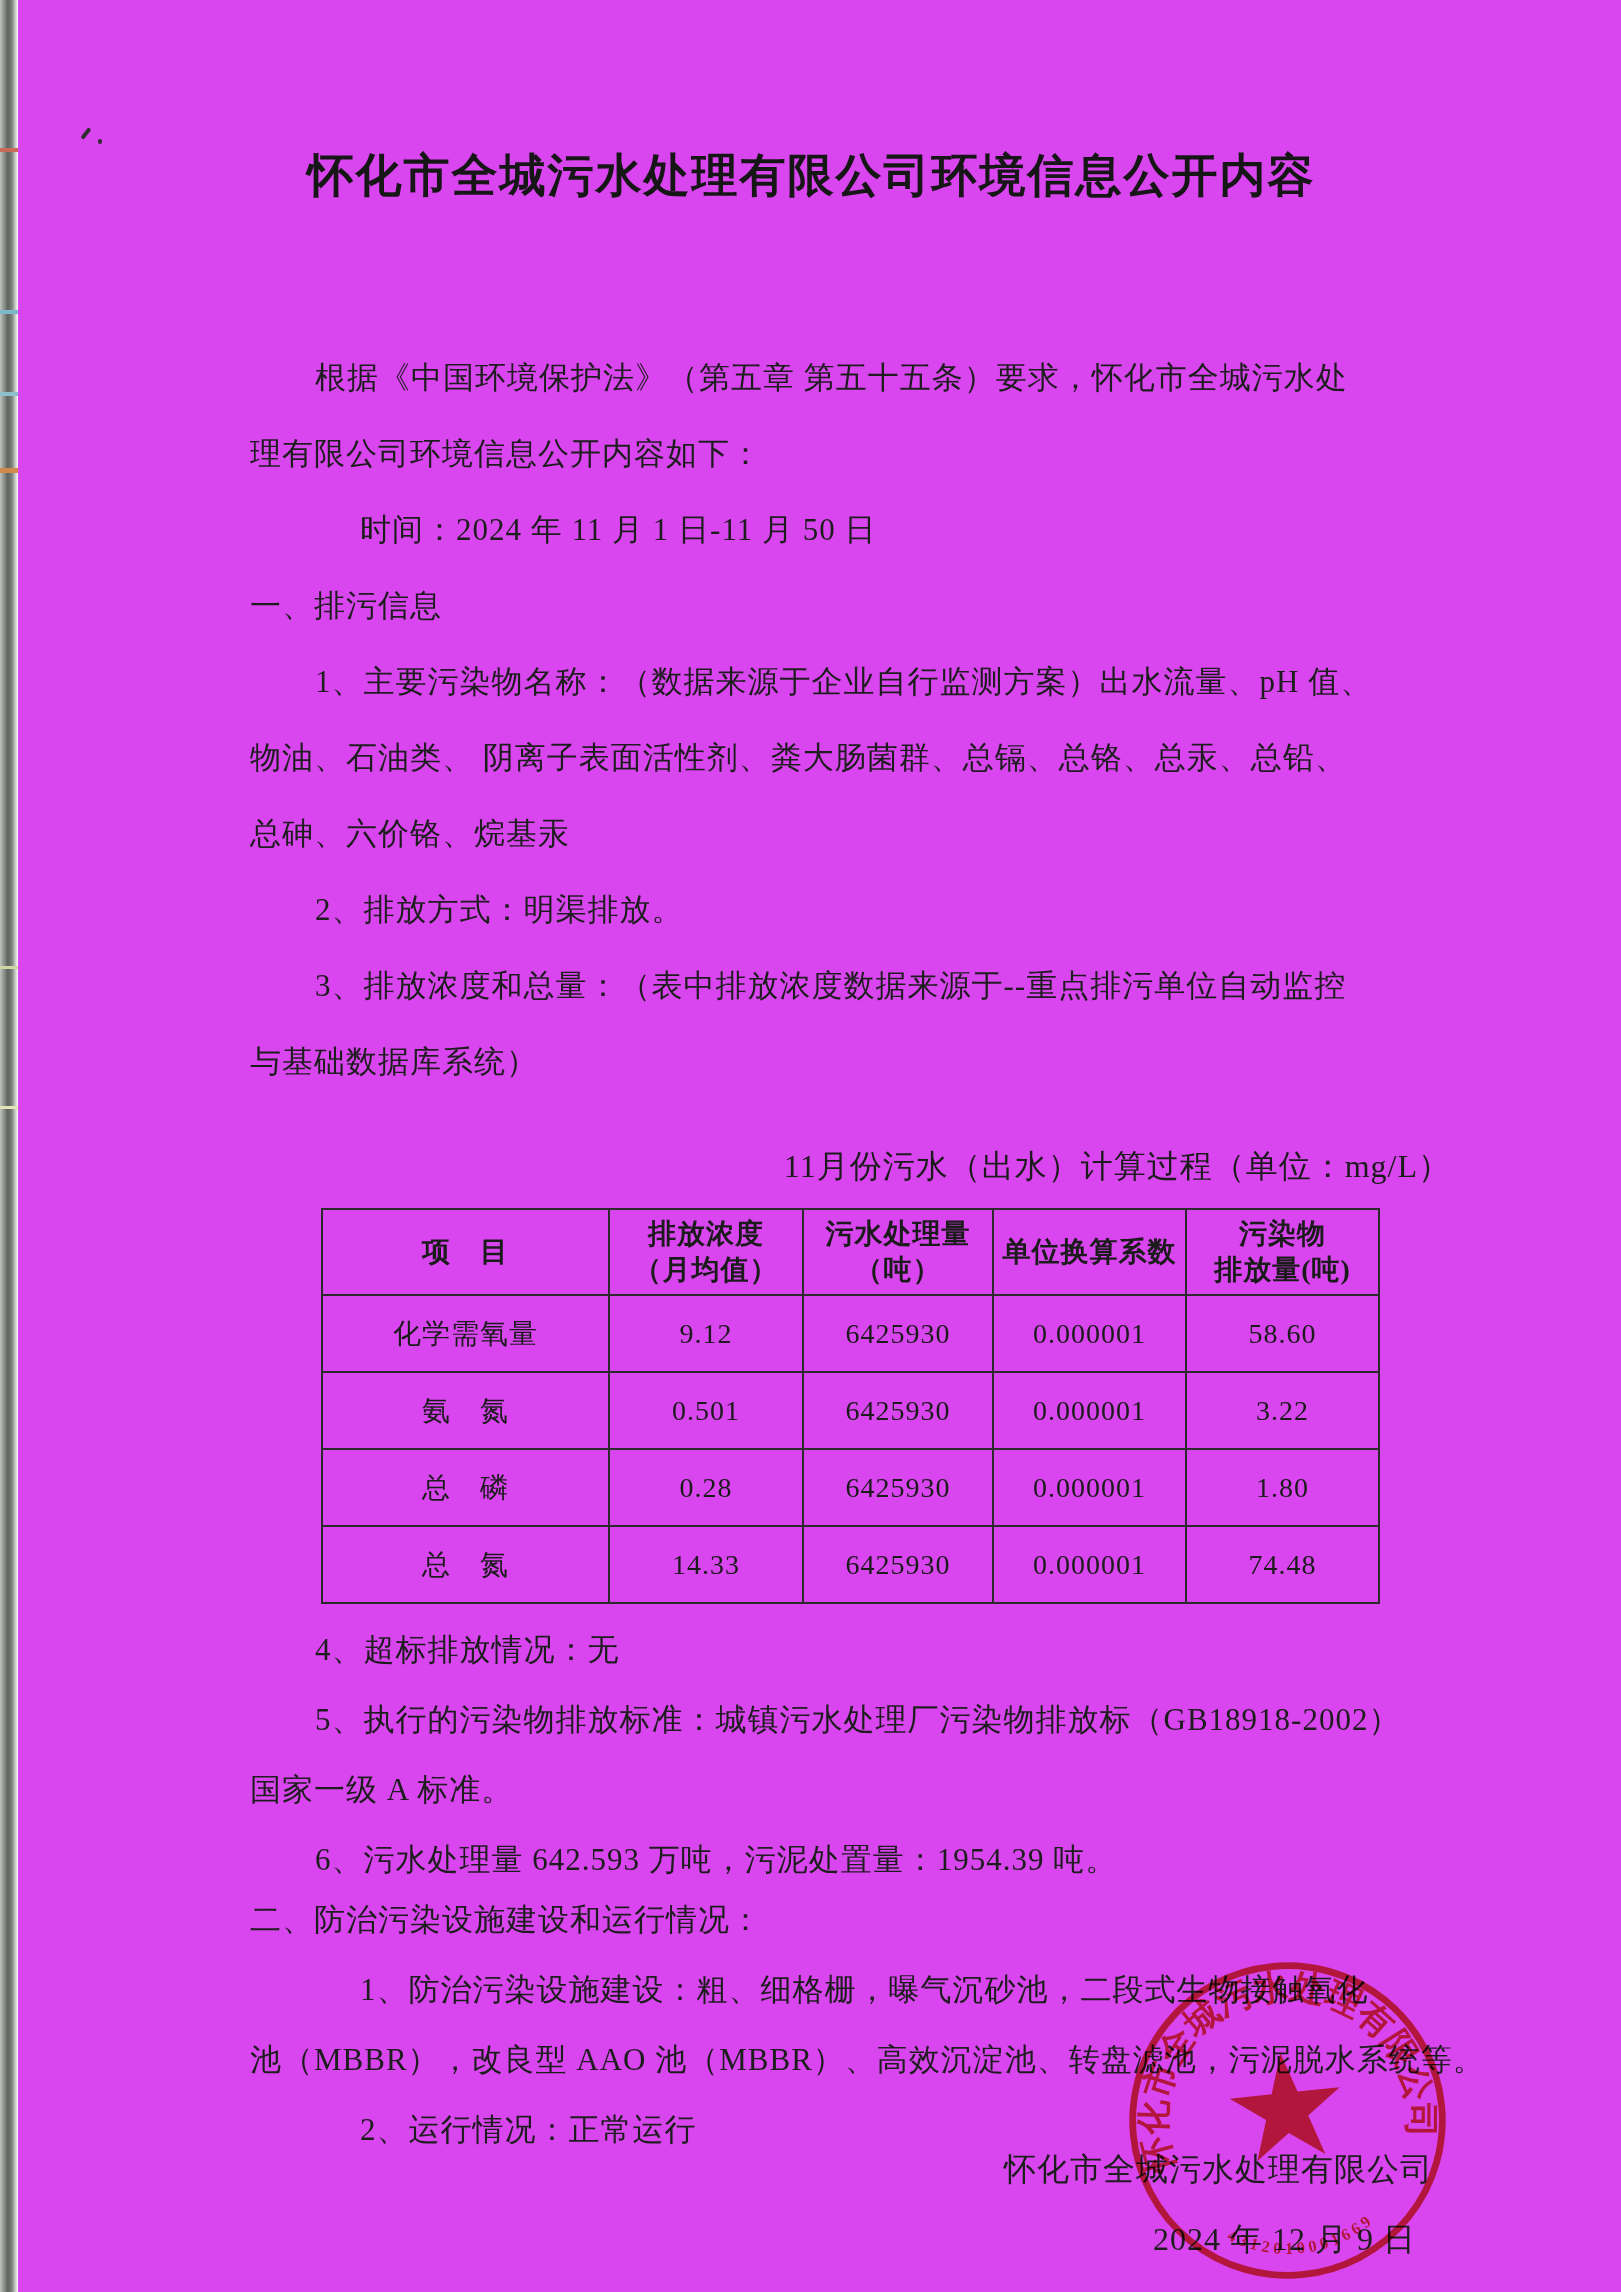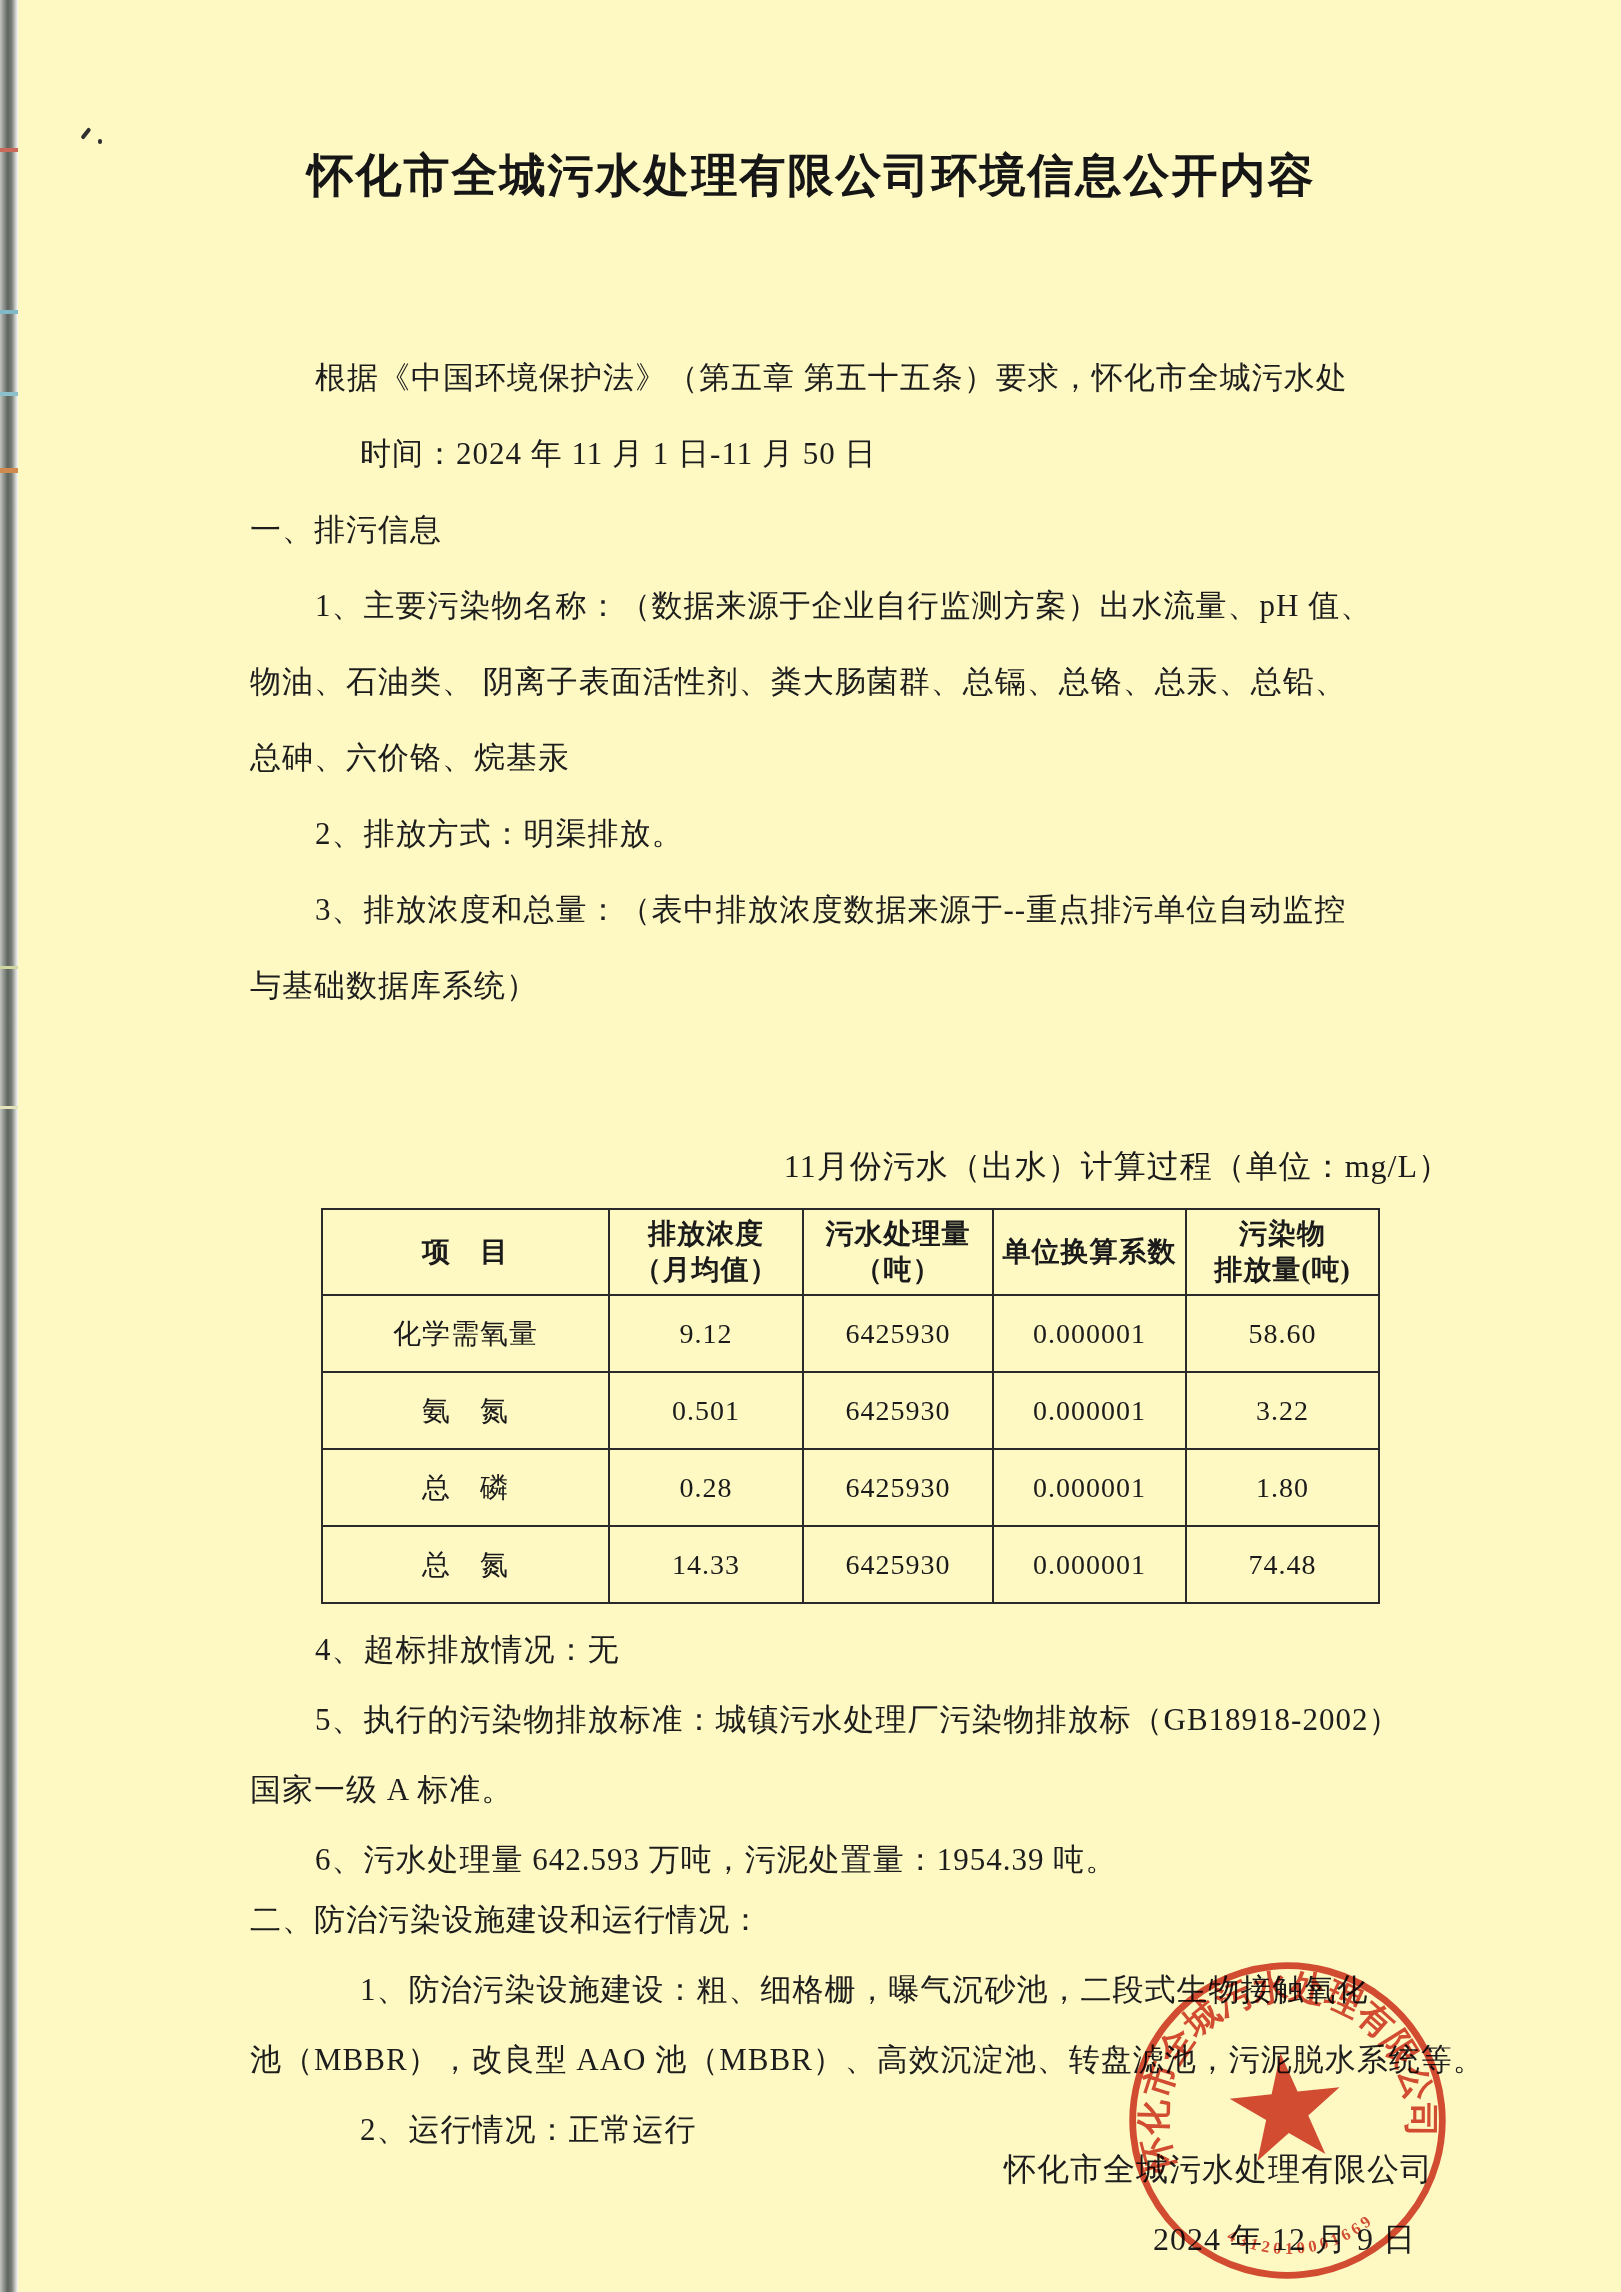--- a/index.html
+++ b/index.html
@@ -4,21 +4,21 @@
 <style>
   html,body{margin:0;padding:0;}
   body{
     width:1621px;height:2293px;
     background:#e9eae7;
     font-family:"Liberation Serif","DejaVu Serif",serif;
     position:relative;overflow:hidden;
   }
   .page{
     position:absolute;left:0;top:0;width:1621px;height:2293px;
-    background:#fef9c3;
+    background:#d946ef;
   }
   
   .scan-edge{
     position:absolute;left:0;top:0;width:17.6px;height:2293px;
     background:linear-gradient(to right,#c2c4c0 0px,#8e938d 3.9px,#5d635d 7.8px,#7b807a 11.8px,#cfd1cc 15.7px,#f4f4f2 17.6px);
   }
   .edge-tick{position:absolute;left:0;width:17.6px;}
   .speck{position:absolute;background:#2f2f2f;border-radius:2px;}
 
   .doc-title{
@@ -85,20 +85,21 @@
   <div class="edge-tick" style="top:468px;height:4.9px;background:#d08a4e;"></div>
   <div class="edge-tick" style="top:966px;height:2.9px;background:#cfd6a0;"></div>
   <div class="edge-tick" style="top:1106px;height:2.9px;background:#e3e2b8;"></div>
   <div class="speck" style="left:84px;top:127px;width:3.9px;height:12.7px;transform:rotate(38deg);"></div>
   <div class="speck" style="left:98px;top:139px;width:3.9px;height:4.9px;"></div>
 
   <h1 class="doc-title">怀化市全城污水处理有限公司环境信息公开内容</h1>
 
   <div class="textflow flowA">
     <div class="tline ind1">根据《中国环境保护法》（第五章 第五十五条）要求，怀化市全城污水处</div>
+    <div class="tline">理有限公司环境信息公开内容如下：</div>
     <div class="tline ind2">时间：2024 年 11 月 1 日-11 月 50 日</div>
     <div class="tline bold">一、排污信息</div>
     <div class="tline ind1">1、主要污染物名称：（数据来源于企业自行监测方案）出水流量、pH 值、</div>
     <div class="tline">物油、石油类、 阴离子表面活性剂、粪大肠菌群、总镉、总铬、总汞、总铅、</div>
     <div class="tline">总砷、六价铬、烷基汞</div>
     <div class="tline ind1">2、排放方式：明渠排放。</div>
     <div class="tline ind1">3、排放浓度和总量：（表中排放浓度数据来源于--重点排污单位自动监控</div>
     <div class="tline">与基础数据库系统）</div>
   </div>
 

